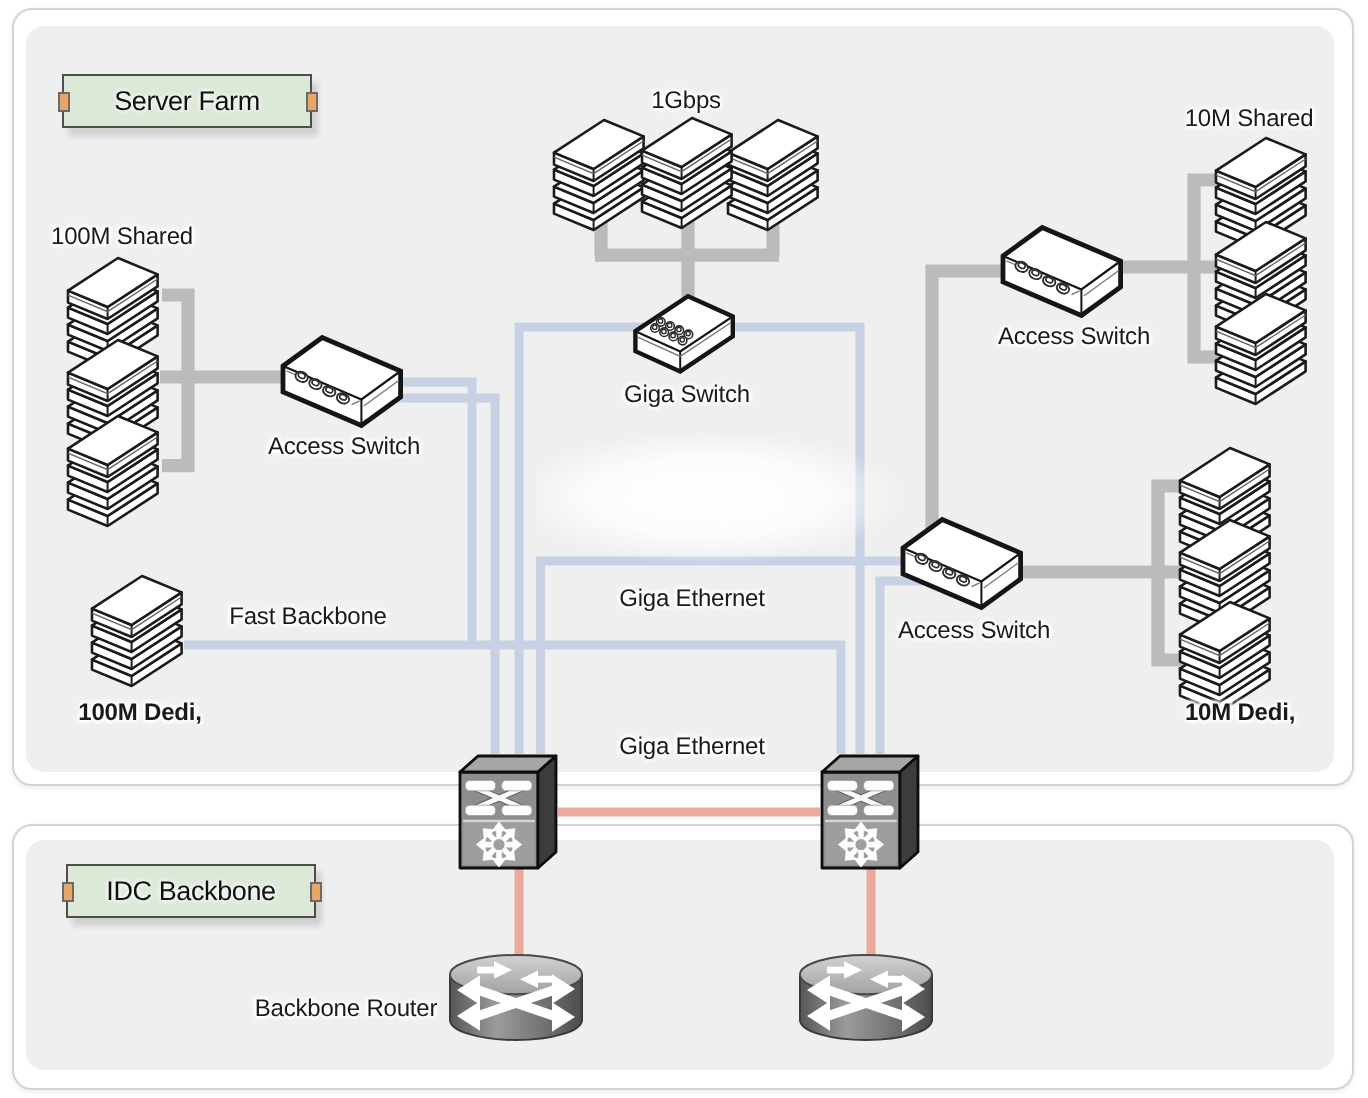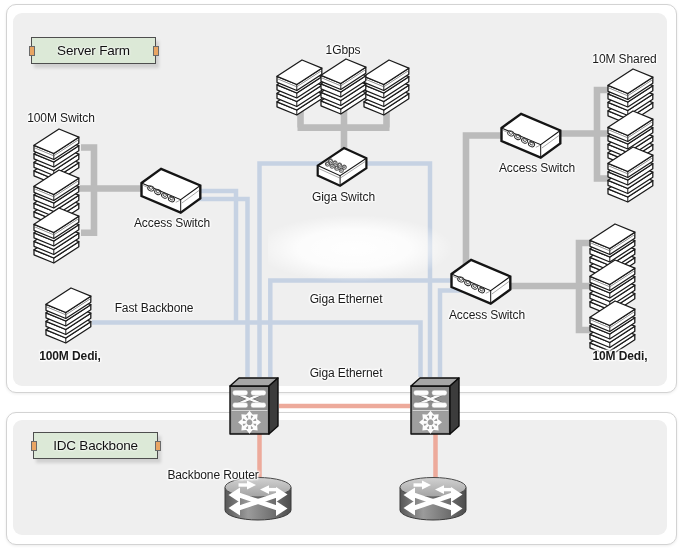--- a/index.html
+++ b/index.html
@@ -202,26 +202,26 @@
 <use href="#gsw" x="316" y="148"></use>
 <use href="#csw" x="229" y="377"></use>
 <use href="#csw" x="410" y="377"></use>
 <use href="#rtr" x="224" y="477"></use>
 <use href="#rtr" x="399" y="477"></use>
 </g>
 </svg>
   <div class="smudge"></div>
   <div class="titlebox" style="left:31px;top:37px;">Server Farm</div>
   <div class="titlebox" style="left:33px;top:432px;">IDC Backbone</div>
-<div class="lbl" style="left:61px;top:118px;">100M Switch</div>
+<div class="lbl" style="left:61px;top:118px;">100M Shared</div>
 <div class="lbl" style="left:343px;top:50px;">1Gbps</div>
 <div class="lbl" style="left:624.5px;top:59px;text-align:right;">10M Shared</div>
 <div class="lbl" style="left:172px;top:223px;">Access Switch</div>
 <div class="lbl" style="left:343.5px;top:197px;">Giga Switch</div>
 <div class="lbl" style="left:537px;top:168px;">Access Switch</div>
 <div class="lbl" style="left:487px;top:314.5px;">Access Switch</div>
 <div class="lbl" style="left:154px;top:308px;">Fast Backbone</div>
 <div class="lbl" style="left:346px;top:298.5px;">Giga Ethernet</div>
 <div class="lbl" style="left:346px;top:372.5px;">Giga Ethernet</div>
 <div class="lbl" style="left:70px;top:356px;font-weight:bold;">100M Dedi,</div>
 <div class="lbl" style="left:620px;top:356px;font-weight:bold;">10M Dedi,</div>
-<div class="lbl" style="left:173px;top:475px;margin-left:40px;">Backbone Router</div>
+<div class="lbl" style="left:173px;top:504px;">Backbone Router</div>
 </div>
 
 </body></html>

